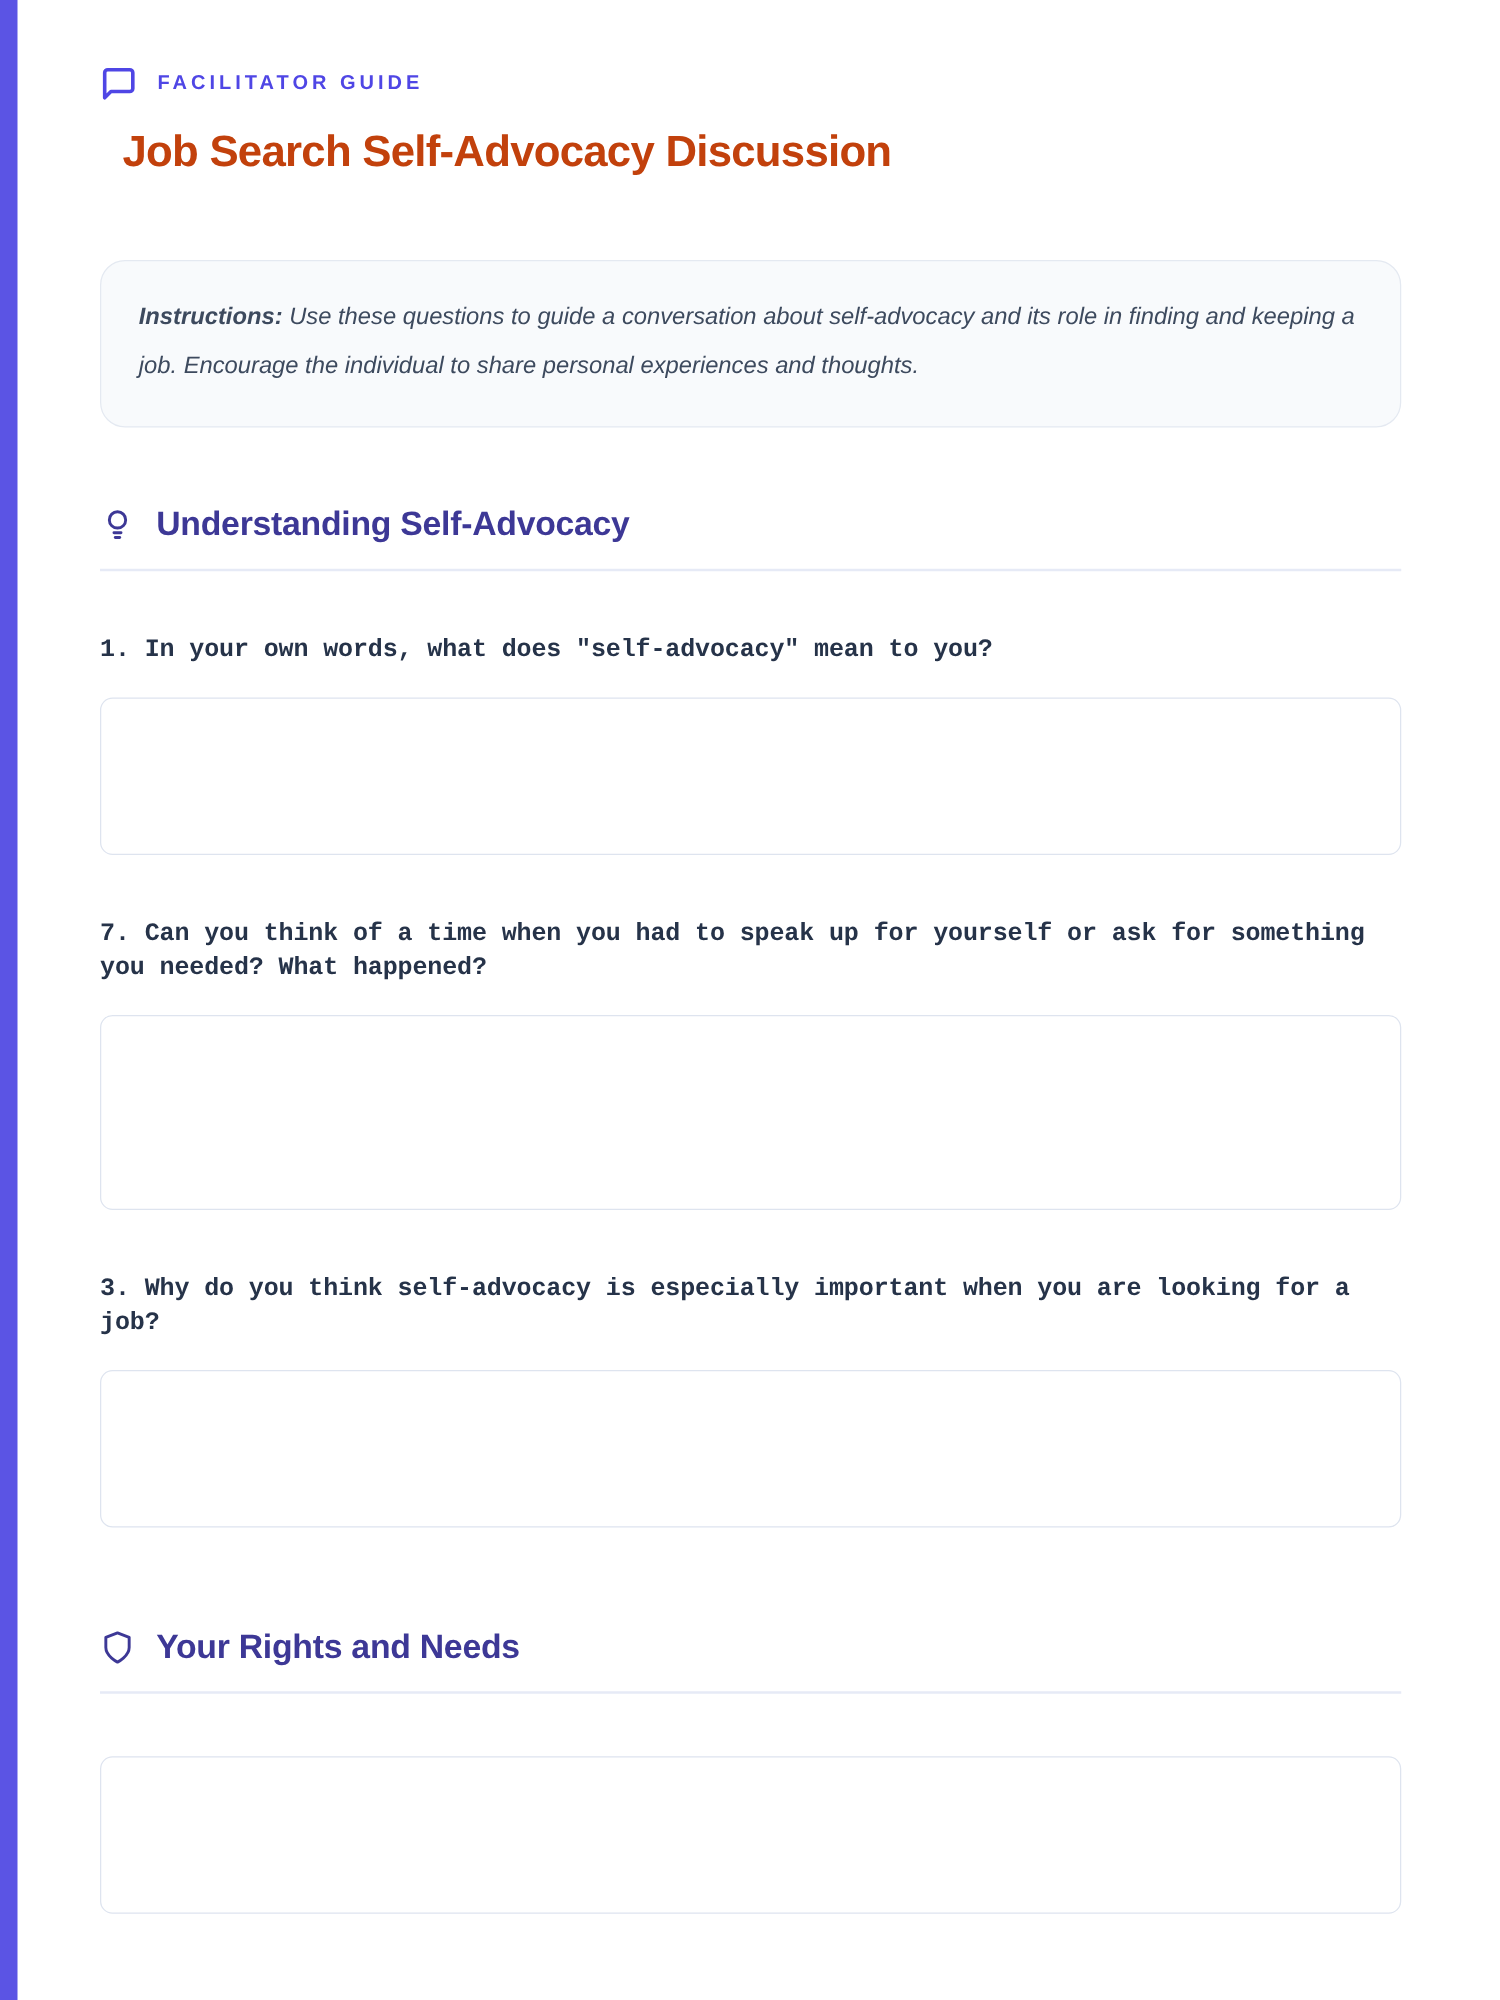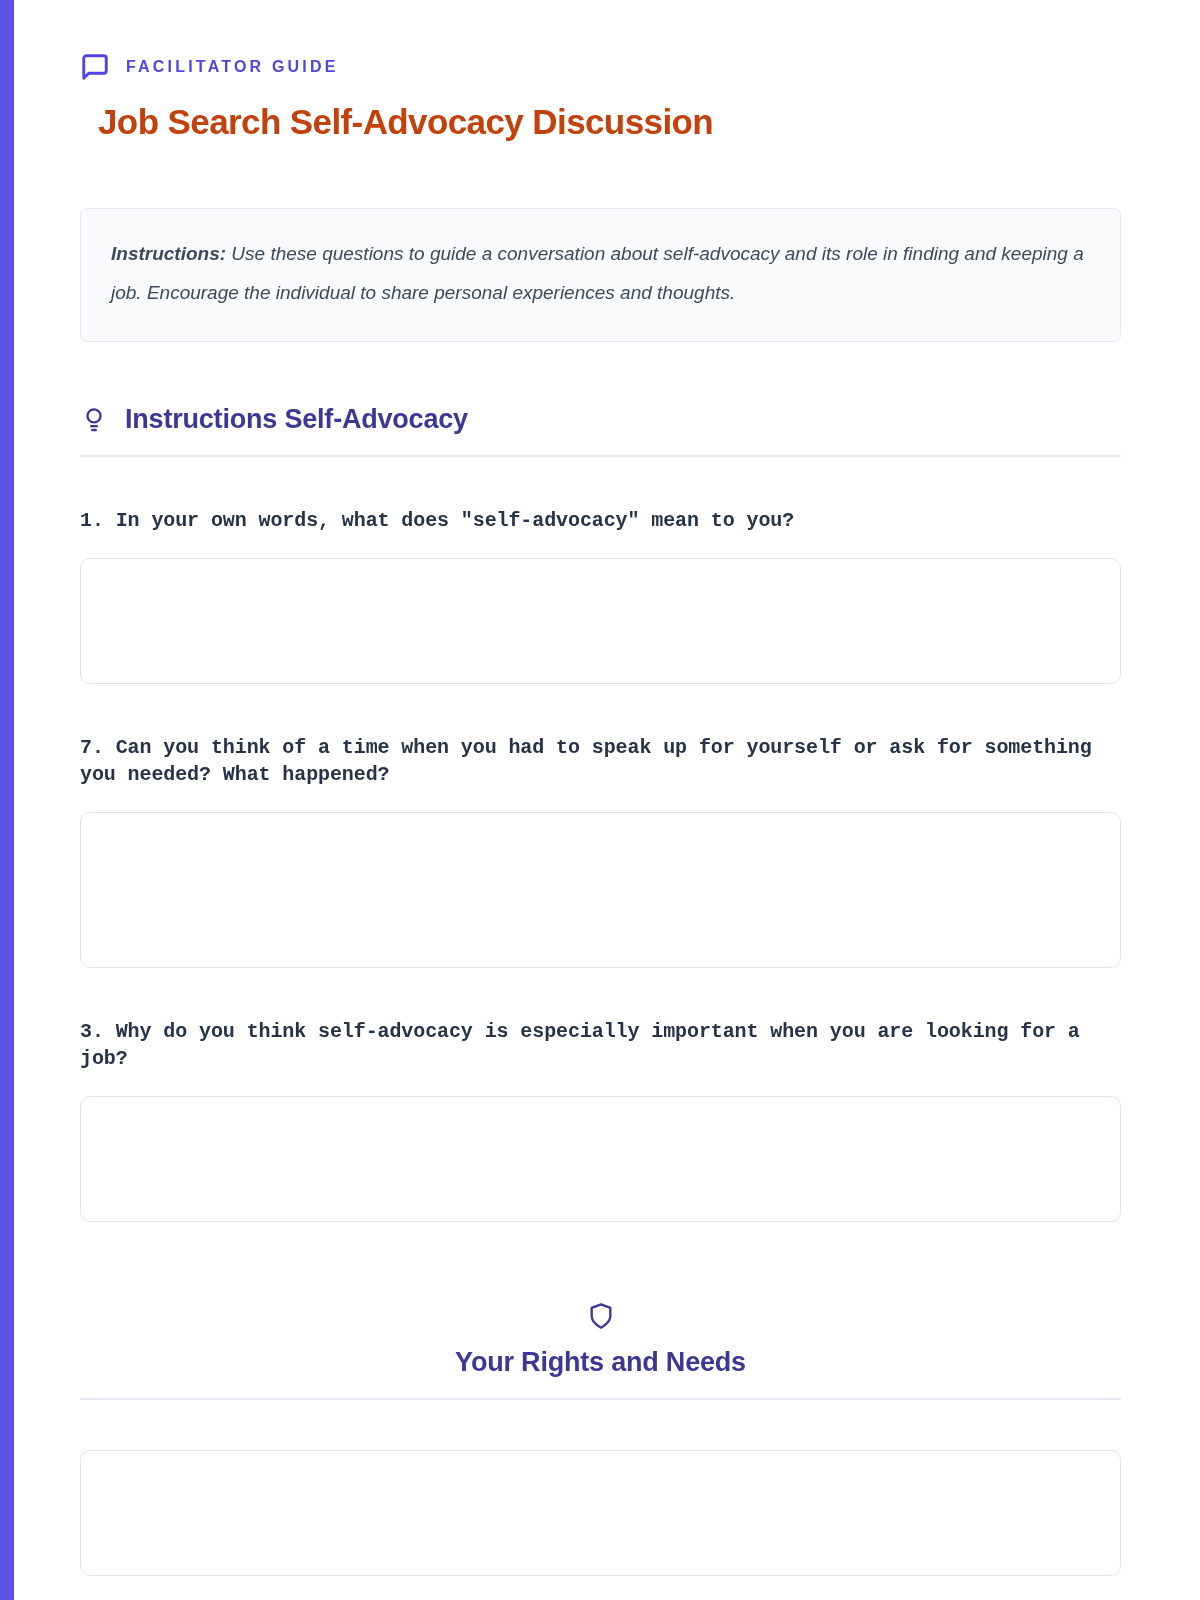--- a/index.html
+++ b/index.html
@@ -51,42 +51,42 @@
   .page-subtitle {
     margin-top: 12px;
     font-size: 24px;
     color: #8593a7;
   }
   
   .instructions-box {
     margin-top: 66px;
     background: #f8fafc;
     border: 1px solid #e4e9f1;
-    border-radius: 7px;
+    border-radius: 20px;
     padding: 26px 30px 28px 30px;
     font-style: italic;
     font-size: 19px;
     line-height: 2.05;
     color: #3d4a5e;
   }
   .instructions-box .instr-label { font-weight: 700; }
   
   .section-heading {
     display: flex;
     align-items: center;
     gap: 17px;
     padding-bottom: 20px;
     border-bottom: 2px solid #e6eaf6;
     color: #3d3896;
     font-size: 27px;
     font-weight: 800;
     letter-spacing: -0.2px;
   }
   .section-heading.first { margin-top: 62px; }
-  .section-heading.second { margin-top: 80px; flex-direction: column; }
+  .section-heading.second { margin-top: 80px; }
   .section-icon svg { display: block; }
   
   .question-block { margin-top: 50px; font-family: Liberation Mono, monospace; }
   .question-text {
     font-size: 20px;
     font-weight: 700;
     line-height: 1.35;
     color: #263349;
     letter-spacing: -0.1px;
   }
@@ -124,21 +124,21 @@
   </div>
 
   <div class="section-heading first">
     <span class="section-icon">
       <svg width="28" height="28" viewBox="0 0 24 24" fill="none" stroke="#3d3896" stroke-width="2" stroke-linecap="round" stroke-linejoin="round">
         <circle cx="12" cy="8.5" r="5.6"></circle>
         <line x1="9.6" y1="17.3" x2="14.4" y2="17.3"></line>
         <line x1="10.5" y1="20.6" x2="13.5" y2="20.6"></line>
       </svg>
     </span>
-    <span>Instructions Self-Advocacy</span>
+    <span>Understanding Self-Advocacy</span>
   </div>
 
   <div class="question-block">
     <div class="question-text">1. In your own words, what does "self-advocacy" mean to you?</div>
     <div class="answer-box h1"></div>
   </div>
 
   <div class="question-block">
     <div class="question-text">7. Can you think of a time when you had to speak up for yourself or ask for something you needed? What happened?</div>
     <div class="answer-box h2"></div>

